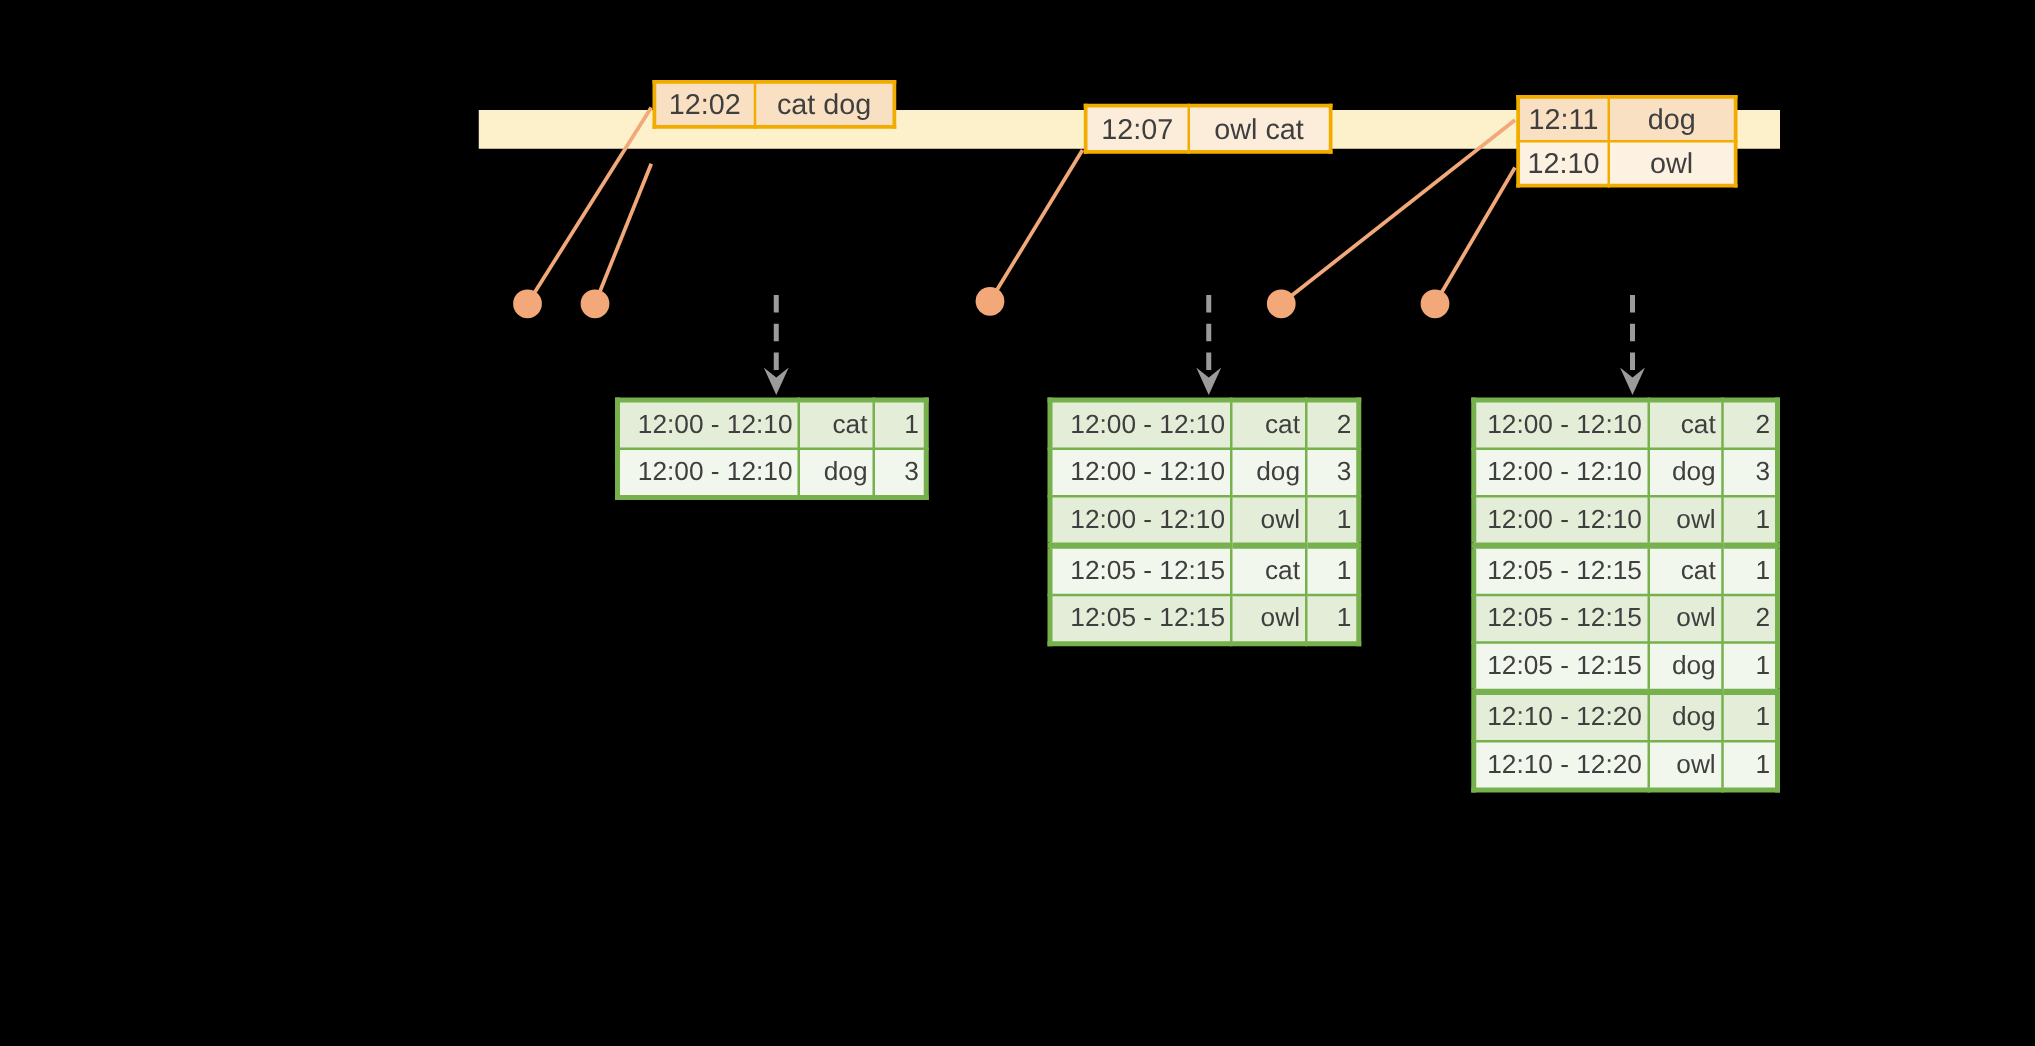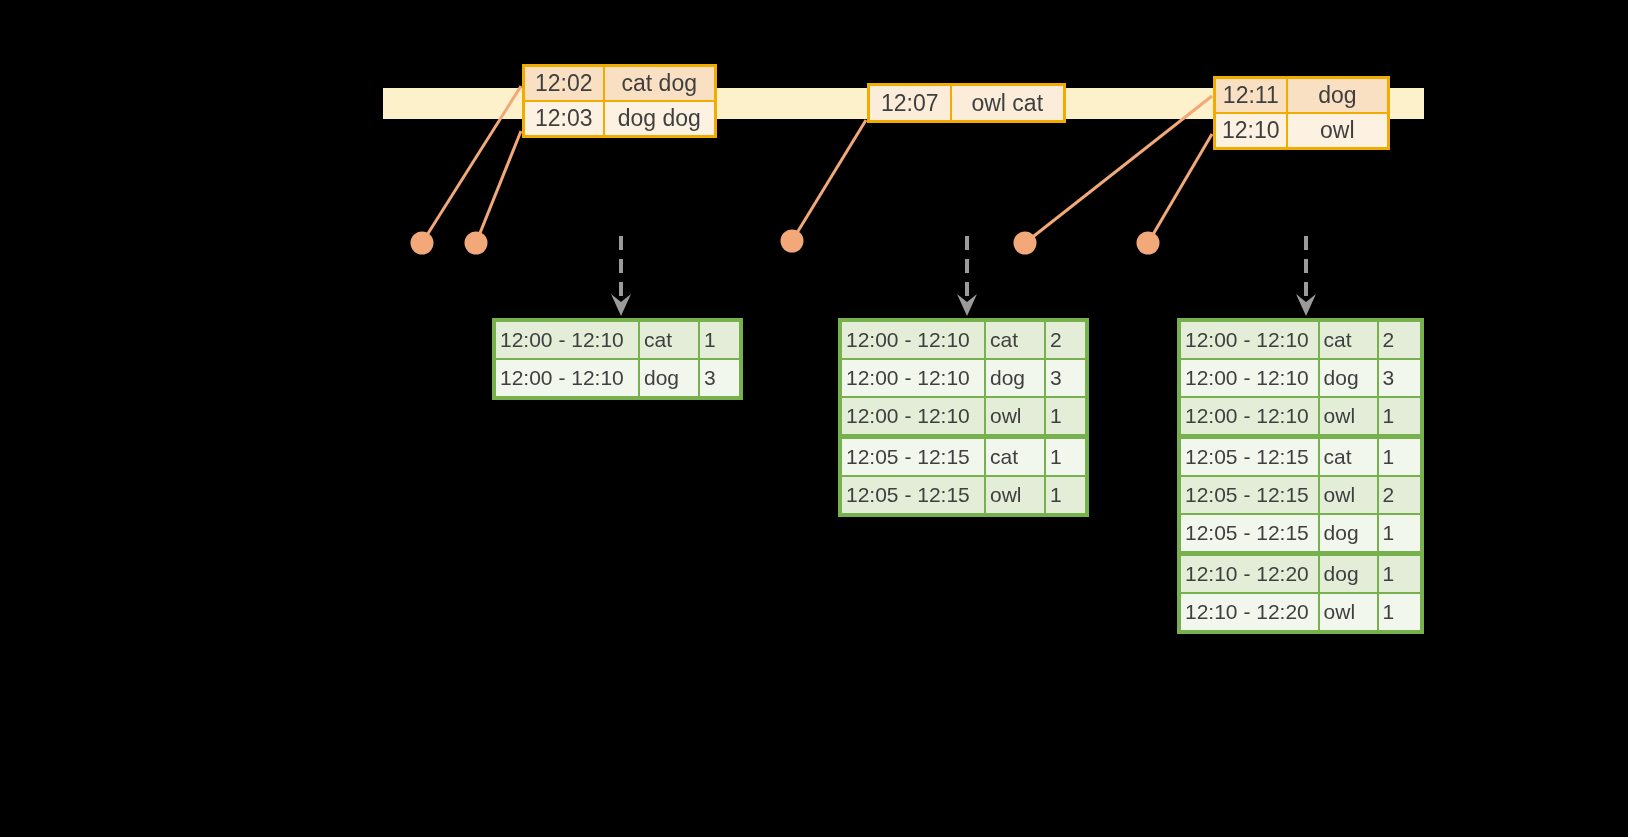--- a/index.html
+++ b/index.html
@@ -34,21 +34,21 @@
 
   
   .result-table{
     position:absolute;z-index:2;
     border-collapse:collapse;table-layout:fixed;
     font-size:21px;color:var(--text-dark,#3f3f3f);
     border:4px solid var(--green-border,#76b14e);
   }
   .result-table td{
     border:2px solid var(--green-border,#76b14e);
-    text-align:left;vertical-align:middle;
+    text-align:right;vertical-align:middle;
     padding:0 4px;height:36px;
     background:var(--green-row-light,#f2f7ed);
   }
   .result-table tr:nth-of-type(odd) td{background:var(--green-row-dark,#e3edd8);}
   .result-table tr.group-sep td{border-top:5px solid var(--green-border,#76b14e);}
 
   .g1 col:nth-child(1){width:145px} .g1 col:nth-child(2){width:60px} .g1 col:nth-child(3){width:42px}
   .g2 col:nth-child(1){width:145px} .g2 col:nth-child(2){width:60px} .g2 col:nth-child(3){width:42px}
   .g3 col:nth-child(1){width:145px} .g3 col:nth-child(2){width:60px} .g3 col:nth-child(3){width:46px}
 </style>
@@ -93,24 +93,20 @@
         <col>
         <col>
       </colgroup>
     <tbody>
 
         <tr>
           <td>12:02</td>
           <td>cat dog</td>
         </tr>
 
-        <tr>
-          <td>12:03</td>
-          <td>dog dog</td>
-        </tr>
       </tbody>
   </table>
 
   <table class="event-table single-row t2" style="left:867px;top:83px">
     <colgroup>
         <col>
         <col>
       </colgroup>
     <tbody>
 

